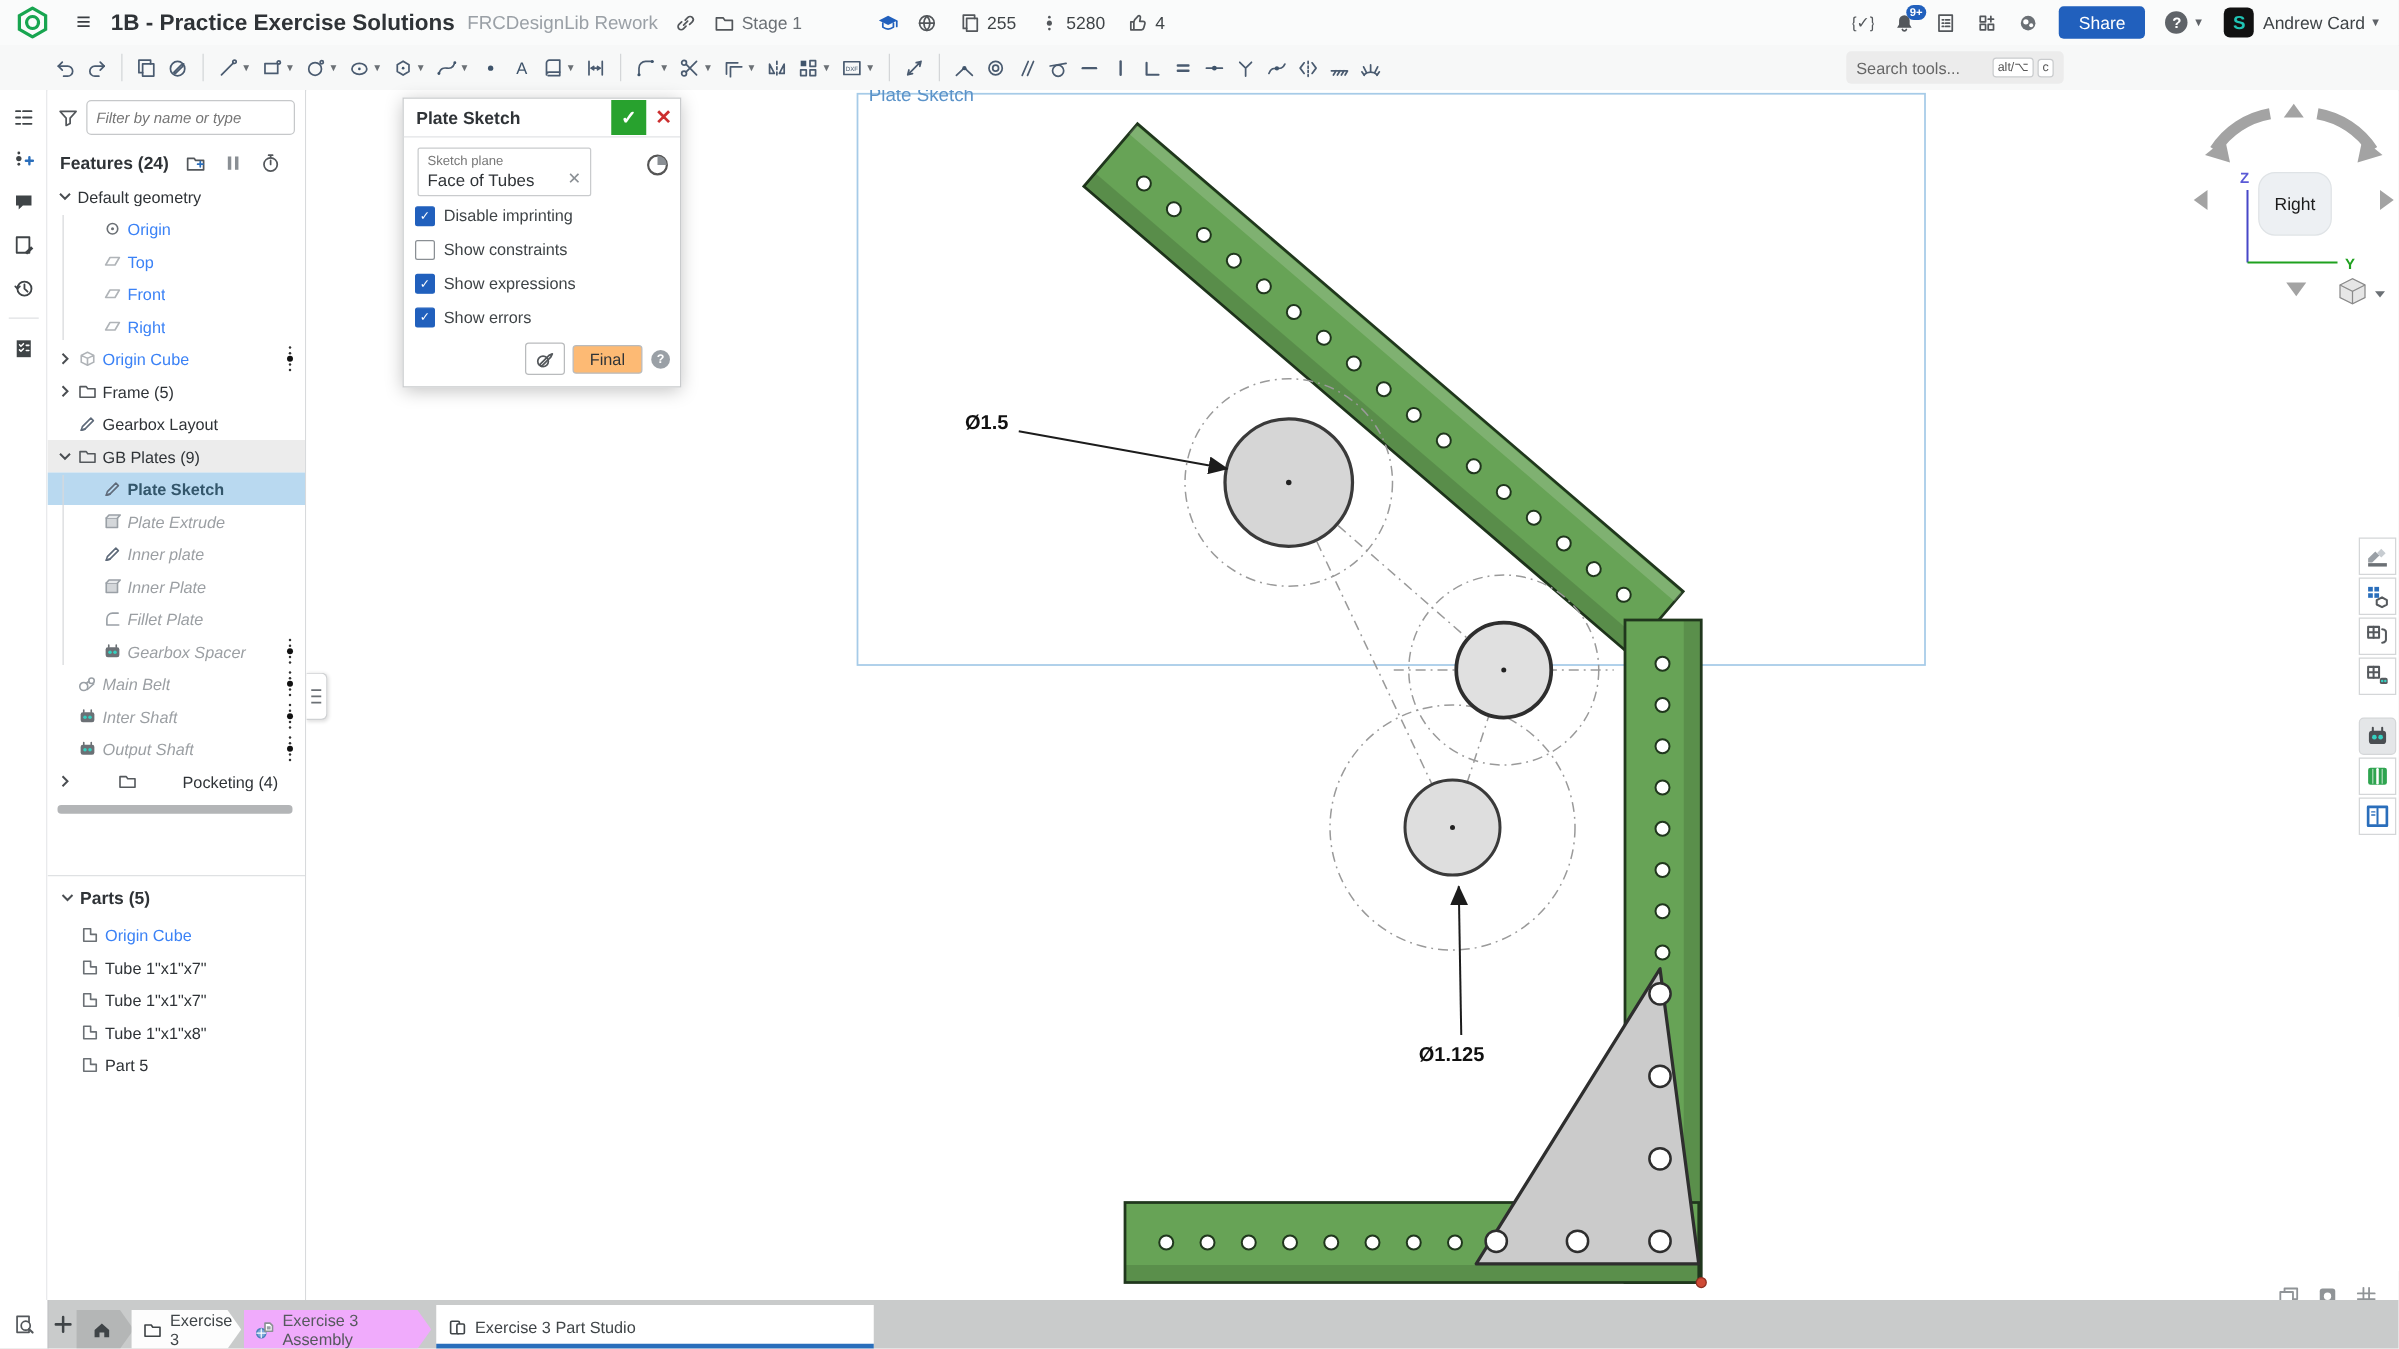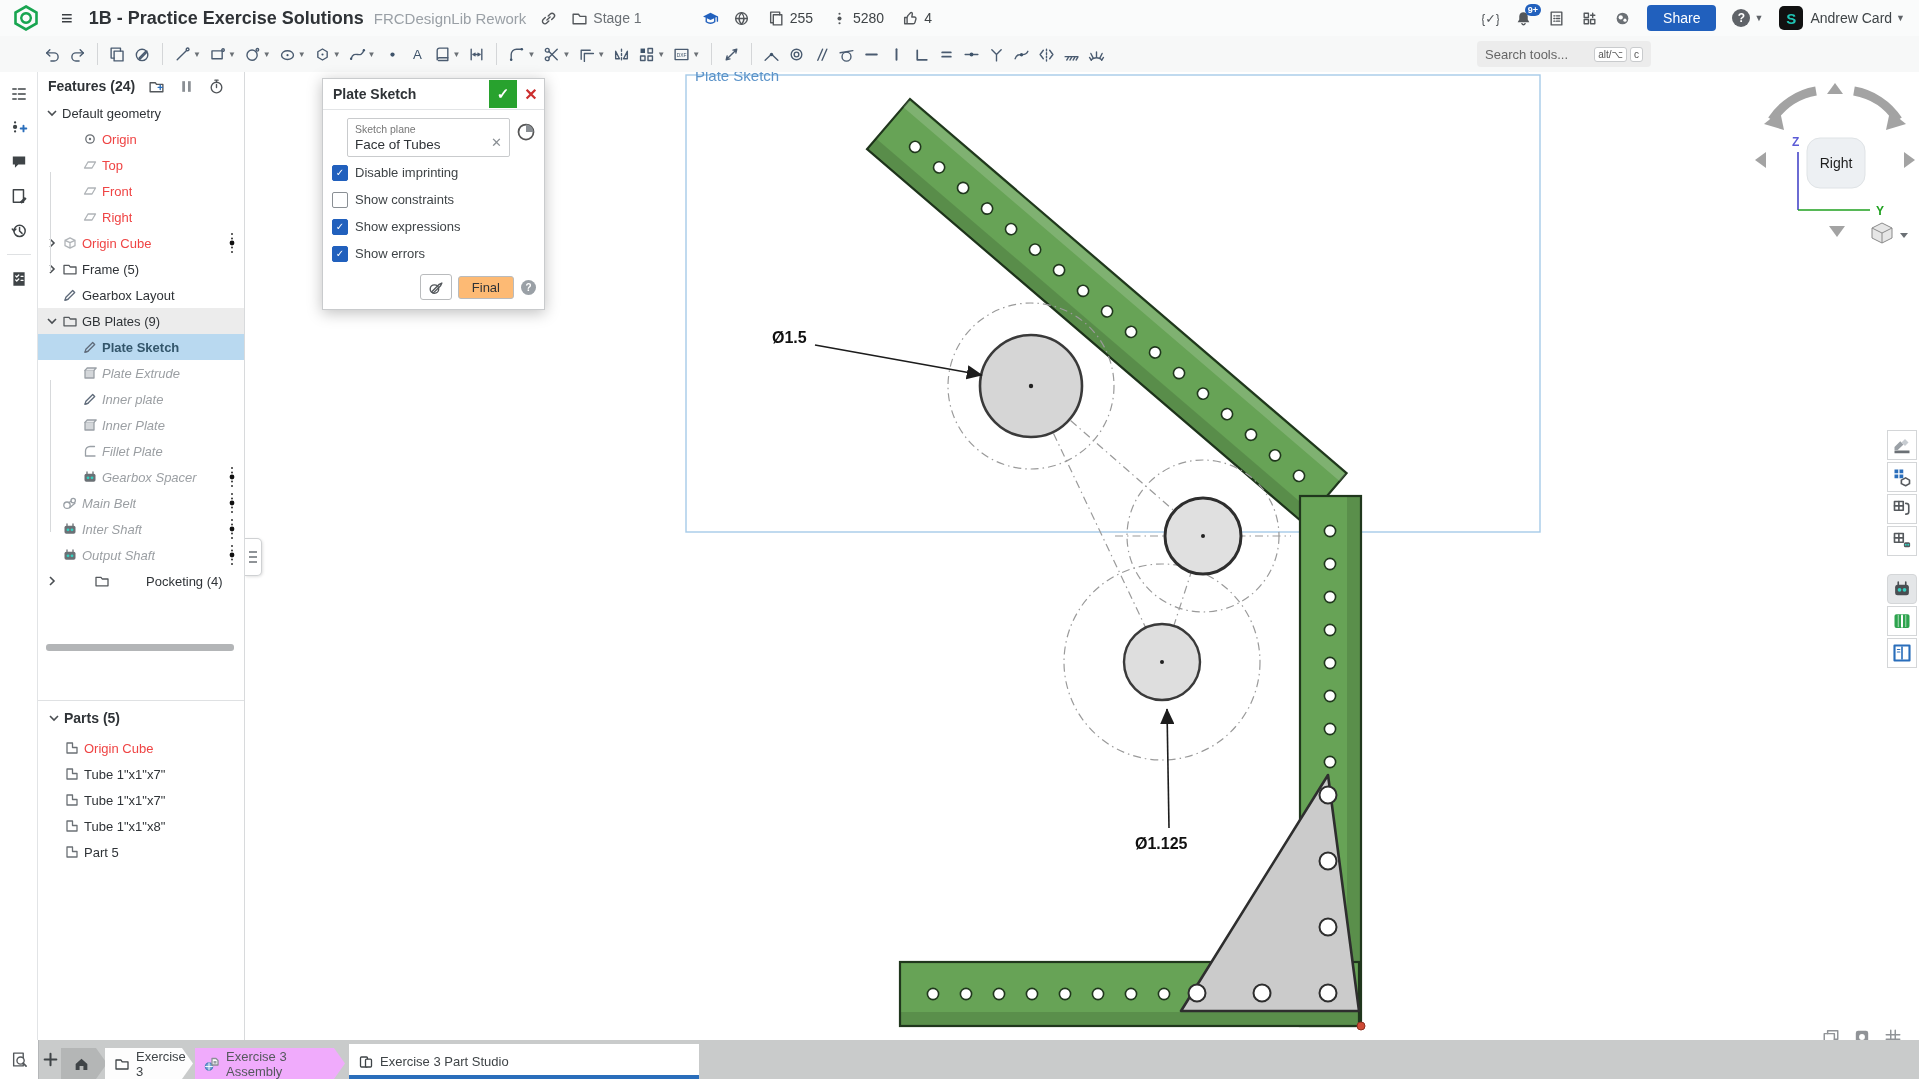--- a/index.html
+++ b/index.html
@@ -44,21 +44,21 @@
   #feature-panel{position:absolute;left:38px;top:72px;width:207px;height:968px;background:#fff;border-right:1px solid #d8dadc;box-sizing:border-box;overflow:hidden;}
   #filter-row{height:44px;display:flex;align-items:center;padding:0 8px;}
   #filter-input{flex:1;margin-left:6px;height:26px;border:1px solid #c6c8ca;border-radius:4px;font-size:12px;font-style:italic;color:#555;padding:0 7px;outline:none;background:#fff;font-family:"Liberation Sans",sans-serif;width:60px;}
   #features-header{height:28px;display:flex;align-items:center;padding:0 10px;}
   #features-title{font-size:14px;font-weight:bold;color:#2f3337;}
   #features-header .hic{margin-left:13px;cursor:pointer;display:flex;}
   .trow{height:26px;display:flex;align-items:center;font-size:13px;color:#2f3337;cursor:pointer;white-space:nowrap;position:relative;}
   .trow .exp{width:16px;display:flex;justify-content:center;flex-shrink:0;}
   .trow .ticon{width:20px;display:flex;justify-content:center;flex-shrink:0;}
   .trow .tlabel{margin-left:2px;overflow:hidden;text-overflow:ellipsis;}
-  .trow.ghost{color:#ef4444;}
+  .trow.ghost{color:#3b82f6;}
   .trow.ital{color:#9b9fa3;font-style:italic;}
   .trow.sel{background:#b9d9f0;}
   .trow.sel .tlabel{font-weight:bold;color:#33566b;font-style:normal;}
   .trow.hl{background:#ececec;}
   .tdots{position:absolute;right:8px;top:2px;}
   .guide{position:absolute;width:1px;background:#d7d9db;left:12px;}
   #tree-scrollbar{position:absolute;left:8px;right:10px;top:572px;height:7px;background:#b3b5b7;border-radius:3px;cursor:pointer;}
   #parts-block{position:absolute;left:0;right:0;top:628px;border-top:1px solid #dfe1e3;}
   #parts-header{height:34px;display:flex;align-items:center;padding:0 10px;font-size:14px;font-weight:bold;color:#2f3337;cursor:pointer;}
   #parts-header .exp{margin-right:4px;display:flex;}
@@ -68,21 +68,21 @@
   .rail-btn{position:absolute;right:2px;width:30px;height:30px;background:#fff;border:1px solid #d4d6d8;display:flex;align-items:center;justify-content:center;cursor:pointer;box-sizing:border-box;}
   .rail-btn.pressed{background:#e4e6e8;border-radius:4px;}
   #canvas-bottom-tools{position:absolute;left:1575px;top:954px;display:flex;gap:9px;}
   .cbt{width:22px;height:22px;display:flex;align-items:center;justify-content:center;cursor:pointer;opacity:.75;}
   
   #dialog{position:absolute;left:322px;top:78px;width:221px;background:#fff;border:1px solid #c9cbcd;box-shadow:0 3px 14px rgba(0,0,0,.25);z-index:30;}
   #dlg-header{height:30px;display:flex;align-items:center;border-bottom:1px solid #e2e4e6;}
   #dlg-title{font-size:14px;font-weight:bold;color:#2f3337;margin-left:10px;flex:1;}
   #dlg-commit{width:28px;height:28px;background:#28a22e;color:#fff;display:flex;align-items:center;justify-content:center;font-size:15px;font-weight:bold;cursor:pointer;margin:1px;}
   #dlg-cancel{width:26px;height:28px;display:flex;align-items:center;justify-content:center;color:#cc2f2f;font-size:16px;font-weight:bold;cursor:pointer;}
-  #dlg-field-row{display:flex;align-items:flex-start;padding:8px 6px 2px 24px;}
+  #dlg-field-row{display:flex;align-items:flex-start;padding:8px 6px 2px 11px;gap:37px;}
   #dlg-field{flex:1;border:1px solid #c9cbcd;border-radius:2px;padding:4px 7px;position:relative;}
   #dlg-field-label{font-size:10.5px;color:#777;}
   #dlg-field-value{font-size:13.5px;color:#2f3337;margin-top:2px;}
   #dlg-field-clear{position:absolute;right:7px;top:16px;color:#8a8f94;font-size:13px;cursor:pointer;}
   #dlg-clock{margin:4px 2px 0 6px;cursor:pointer;}
   .dlg-check-row{display:flex;align-items:center;height:27px;padding-left:9px;cursor:pointer;}
   .cbx{width:14px;height:14px;border-radius:2px;border:1px solid #8a8f94;background:#fff;display:flex;align-items:center;justify-content:center;flex-shrink:0;}
   .cbx.on{background:#2160bd;border-color:#2160bd;color:#fff;font-size:10px;}
   .dlg-check-label{font-size:13px;color:#3f4447;margin-left:7px;}
   #dlg-footer{display:flex;align-items:center;justify-content:flex-end;padding:7px 8px 9px 8px;}
@@ -479,20 +479,26 @@
       <div class="strip-div"></div>
       <div class="strip-btn">
         <svg class="ic" viewBox="0 0 16 16" style="width:18px;height:18px">
           <rect x="3" y="2" width="10" height="12" fill="#3f4447" stroke="none"></rect>
           <path d="M5 5.2l1 1 1.8-1.8M5 8.8l1 1 1.8-1.8M9.8 5.6h1.8M9.8 9.2h1.8" stroke="#fff" stroke-width="1.1"></path>
         </svg>
       </div>
     </div>
 
   <div id="feature-panel">
+    <div id="filter-row">
+      <svg class="ic icg" viewBox="0 0 16 16">
+          <path d="M2 3h12l-4.5 5v4l-3 1.5V8z"></path>
+        </svg>
+      <input id="filter-input" placeholder="Filter by name or type" style="">
+    </div>
     <div id="features-header">
       <span id="features-title">Features (24)</span>
       <span class="hic">
           <svg class="ic icg" viewBox="0 0 16 16">
             <path d="M2 4.5h5l1 1.5H14v7H2z"></path>
             <path d="M11.5 6.8v4M9.5 8.8h4" stroke="#2a6ebb"></path>
           </svg>
         </span>
       <span class="hic">
           <svg class="ic" viewBox="0 0 16 16">

